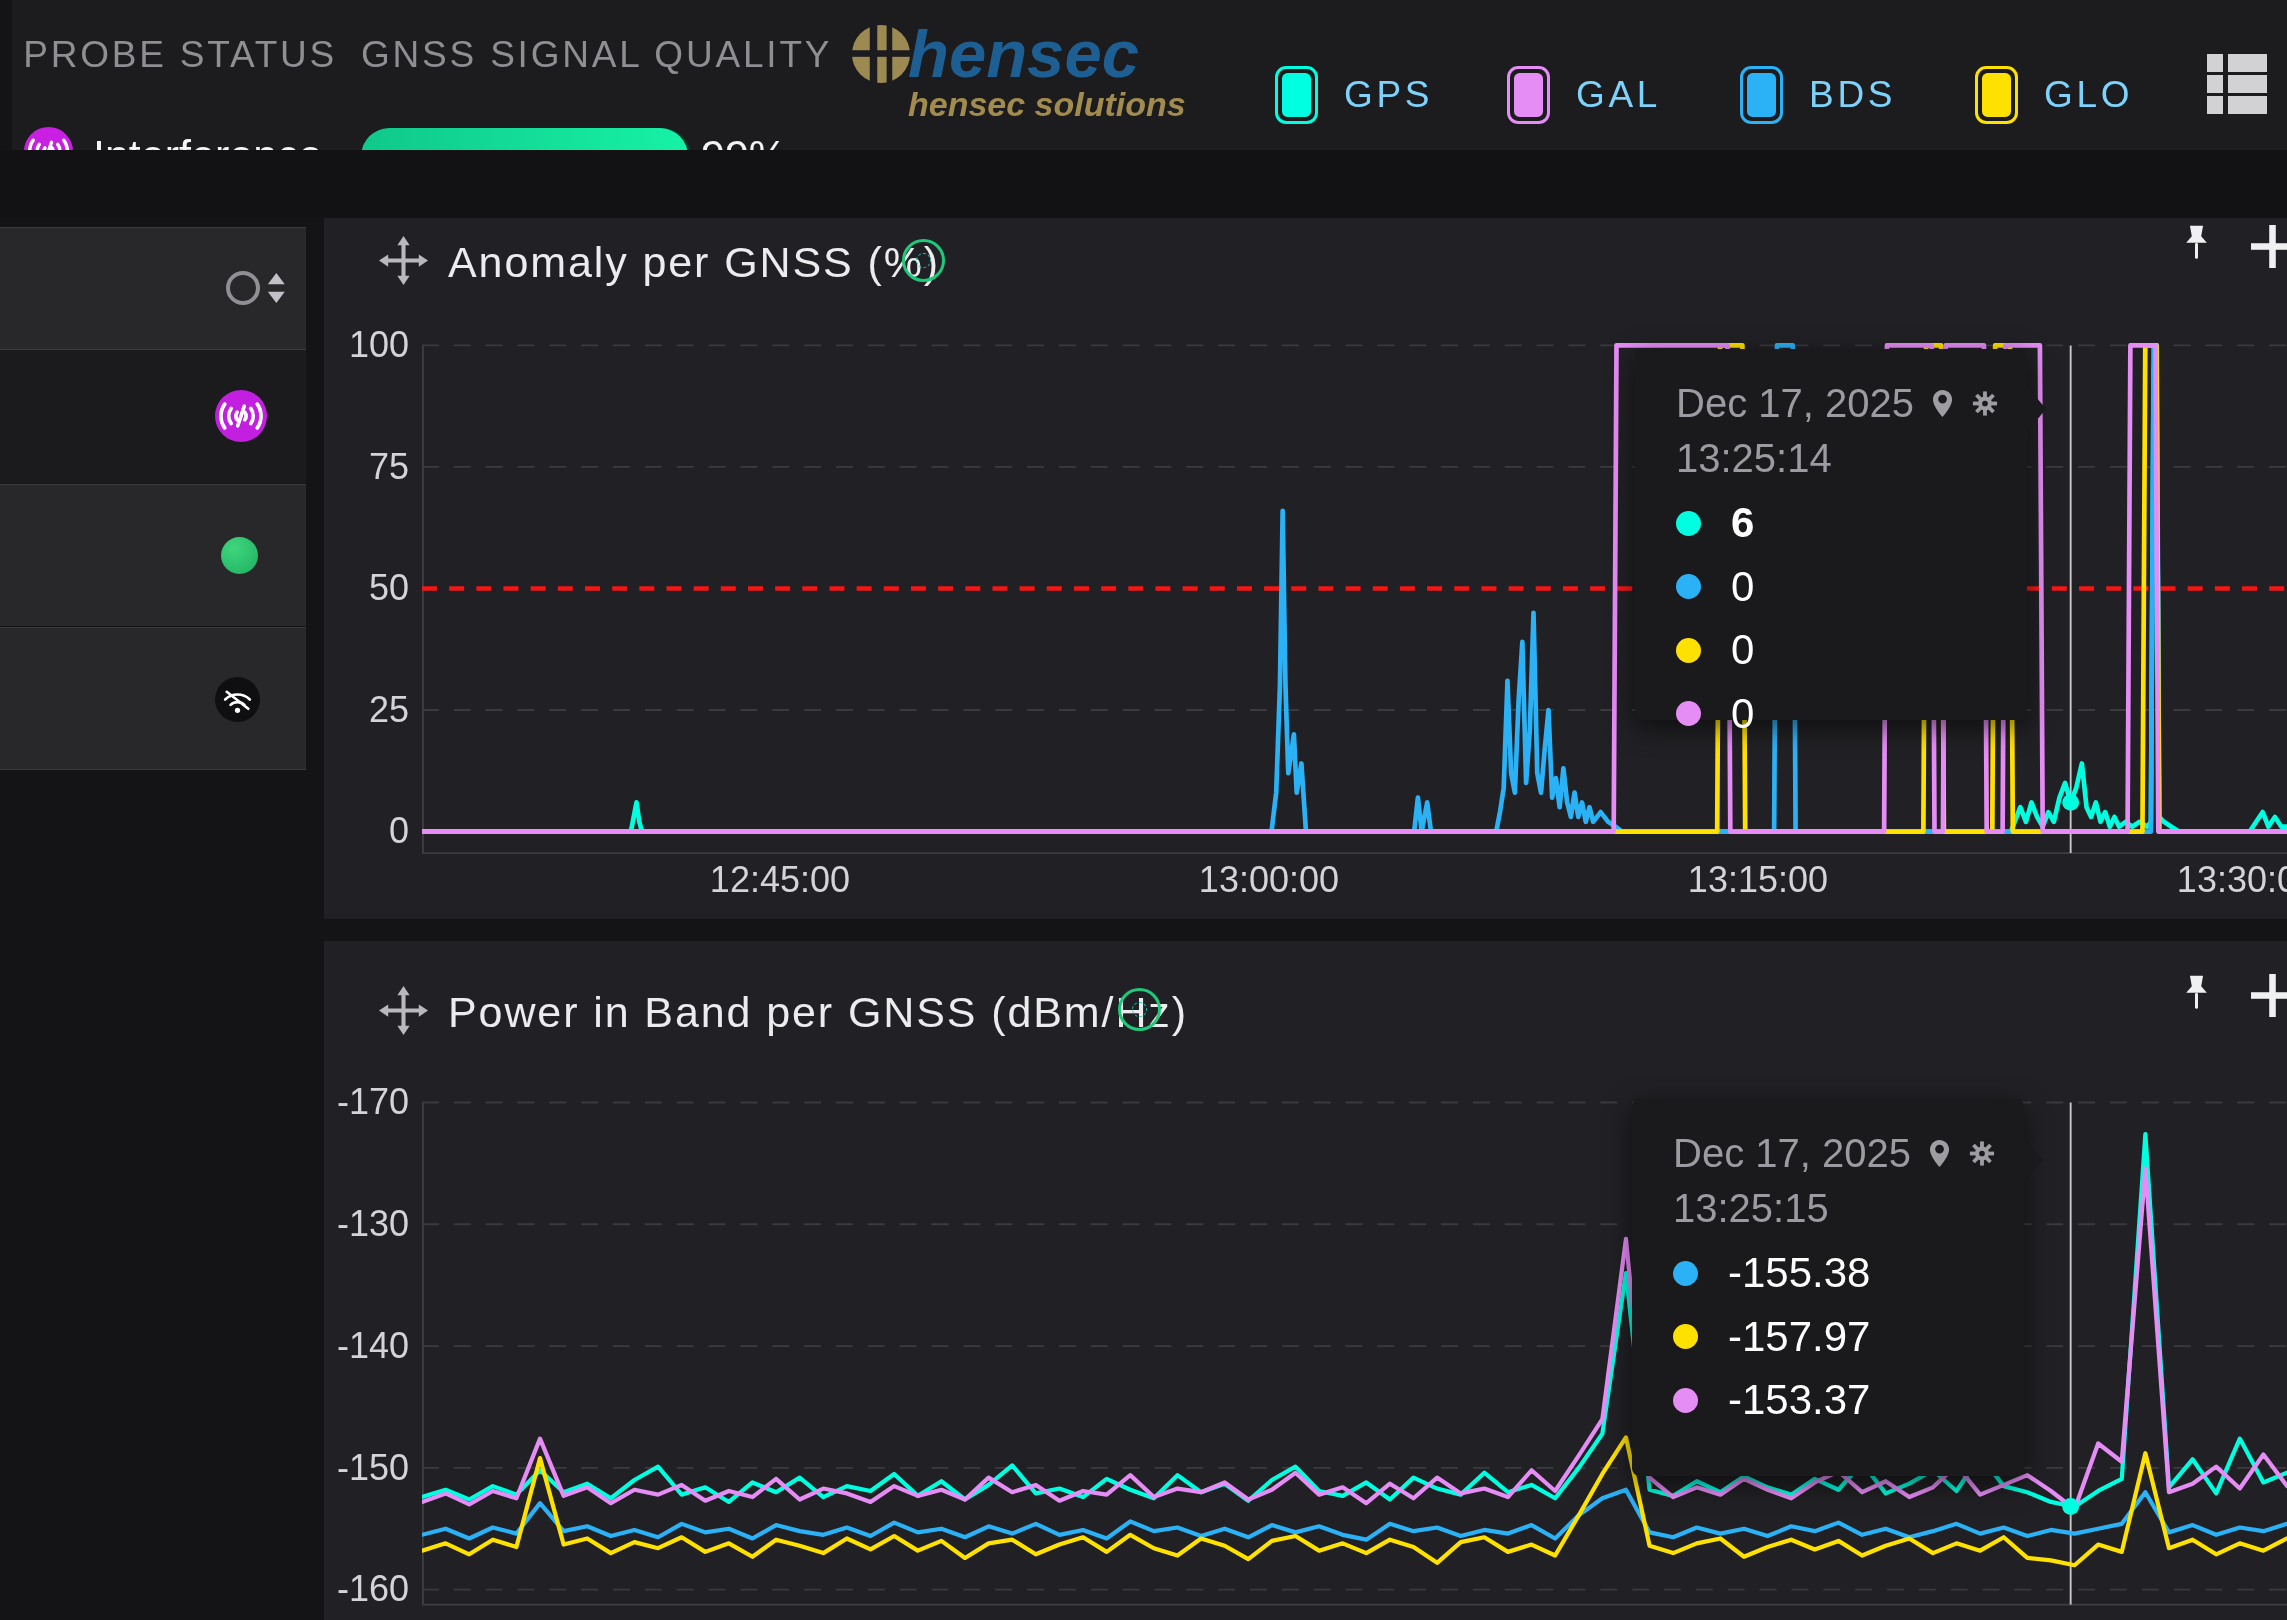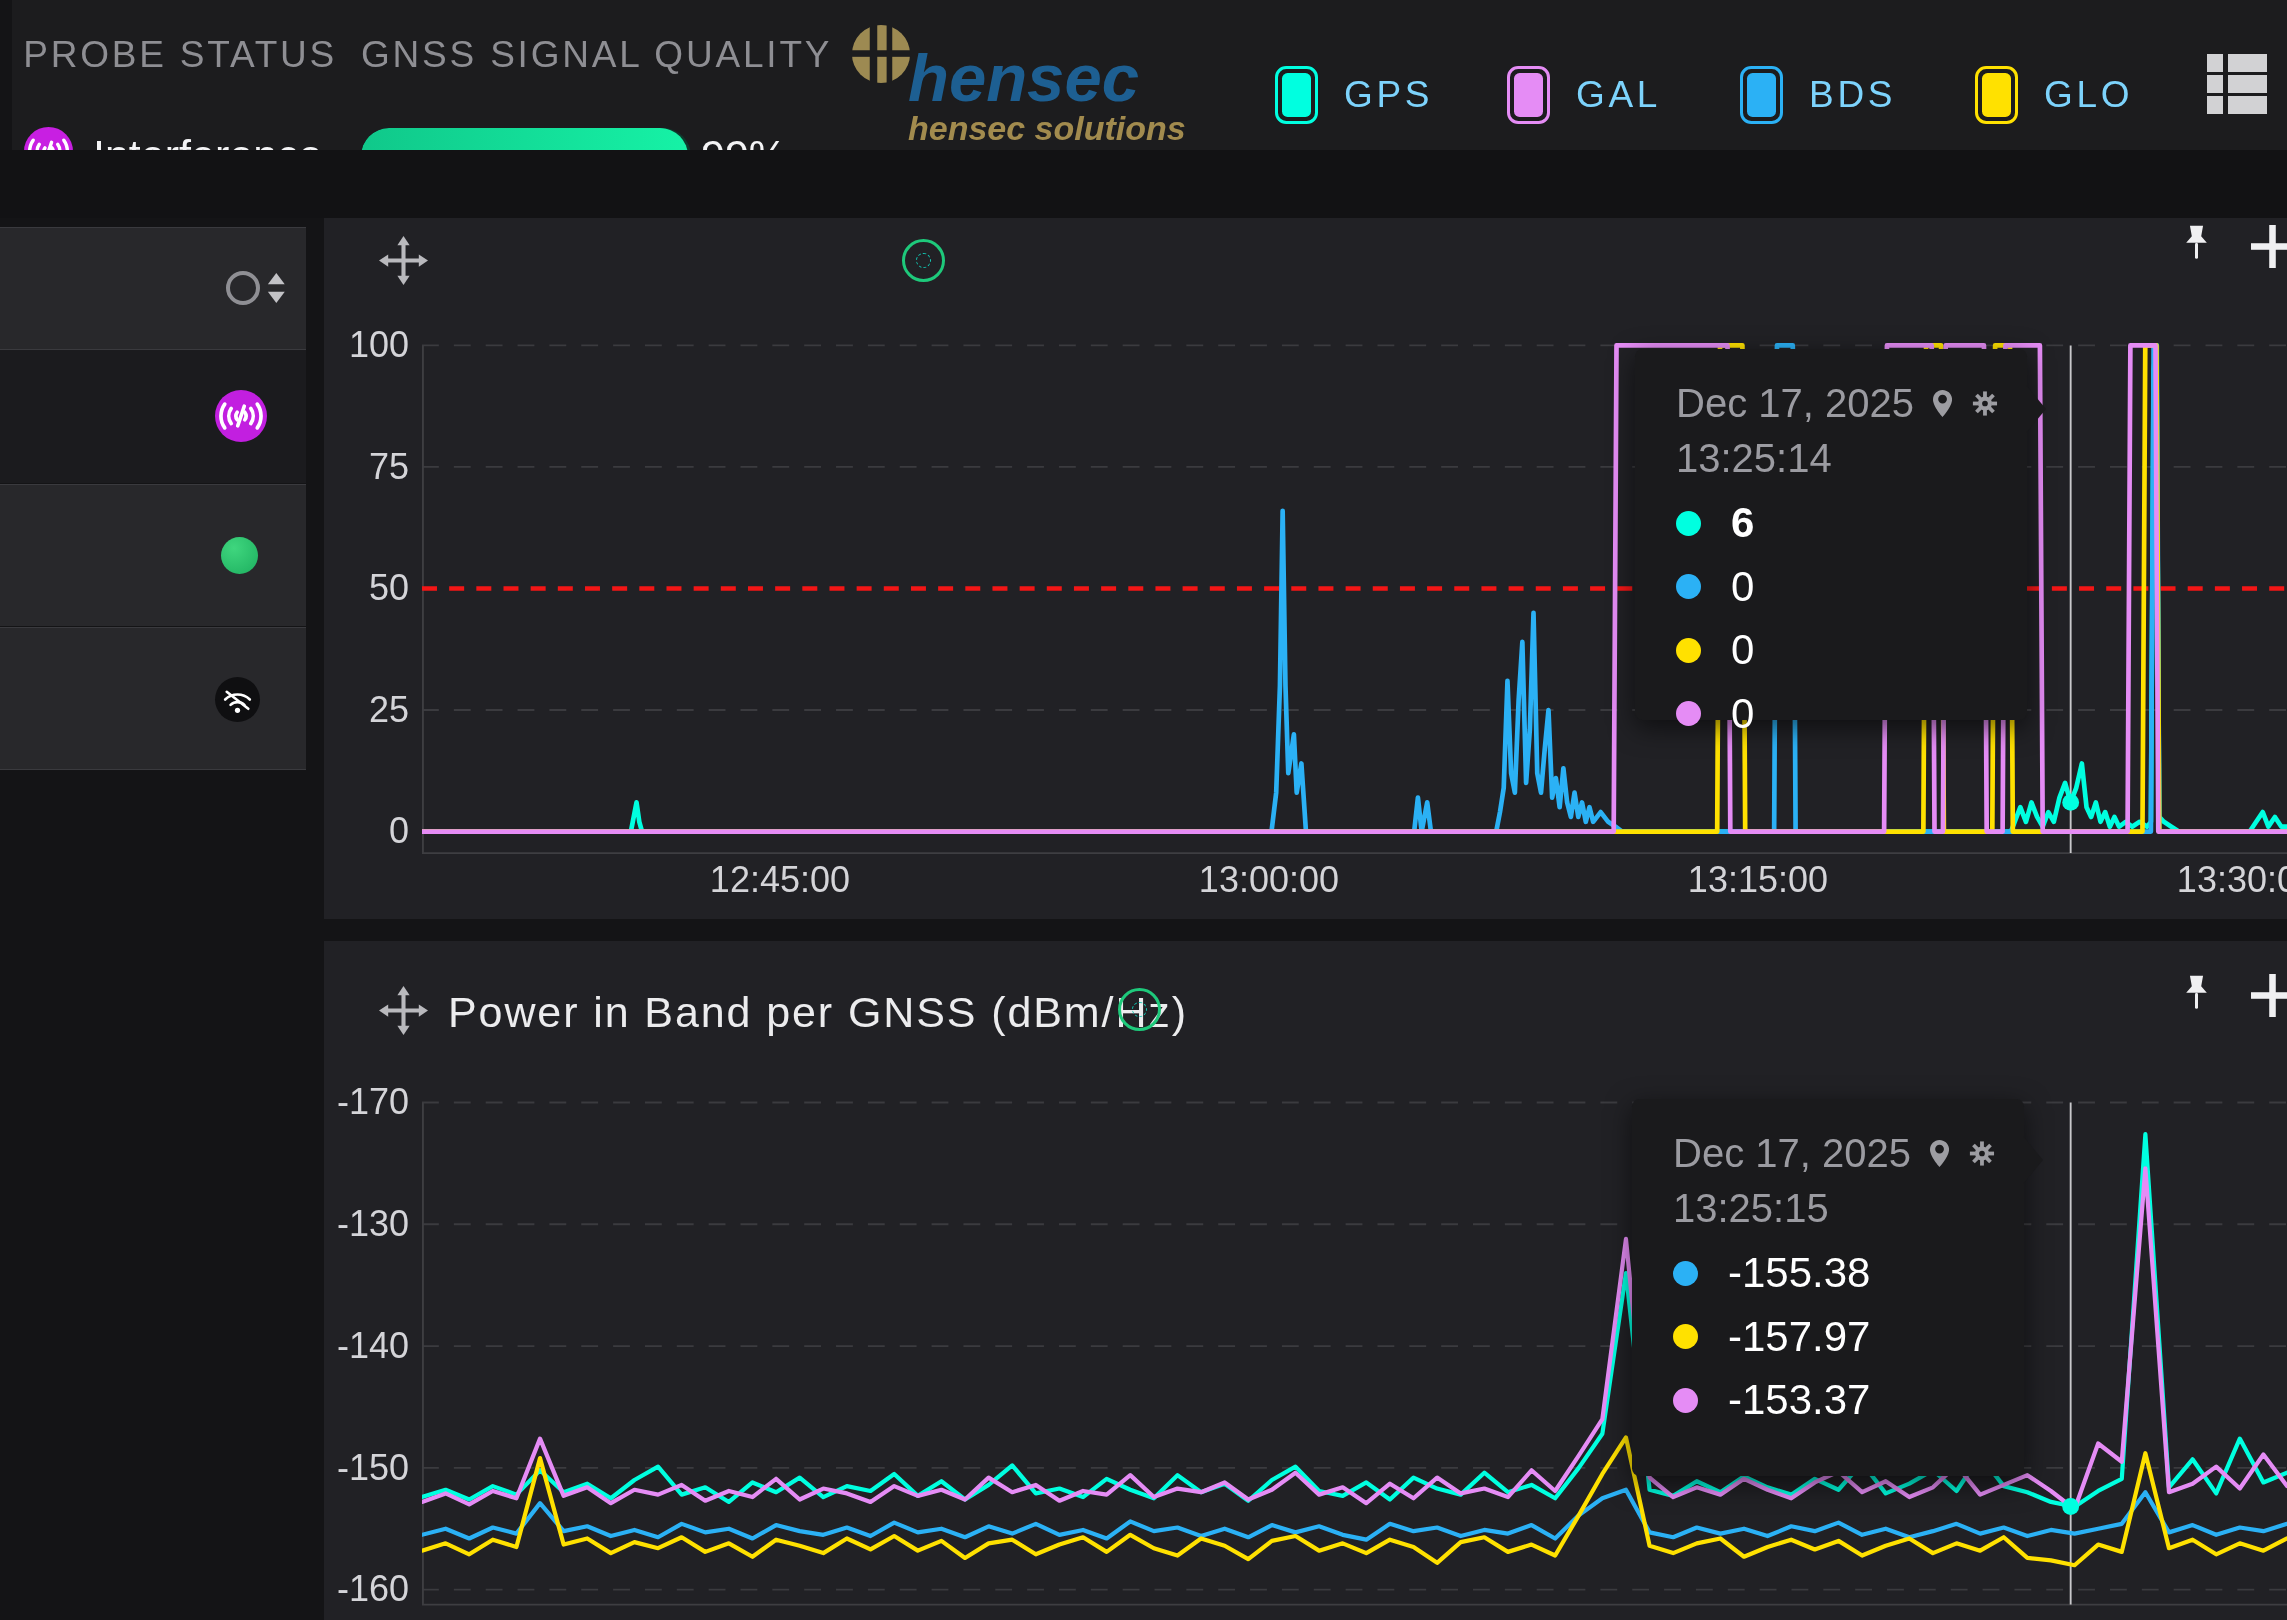--- a/index.html
+++ b/index.html
@@ -7,21 +7,21 @@
        font-family:"Liberation Sans","DejaVu Sans",sans-serif;color:#e8e8ea;}
   .abs{position:absolute;}
   
   #header{left:12px;top:0;width:2287px;height:150px;background:#1c1c1e;}
   #midband{left:0;top:150px;width:2287px;height:68px;background:#121214;}
   .hlabel{font-size:37px;letter-spacing:2.8px;color:#8e8e93;white-space:nowrap;}
   .hvalue{font-size:43px;color:#f4f4f6;white-space:nowrap;}
   .probe-icon{width:49px;height:49px;border-radius:50%;background:#c81fe2;}
   .qbar-track{width:330px;height:56px;border-radius:28px;background:#0e3a2d;overflow:hidden;}
   .qbar-fill{height:100%;border-radius:28px;background:linear-gradient(90deg,#10c88a,#16f2a6);}
-  #logo-name{font-size:67px;font-weight:bold;font-style:italic;color:#1d5f92;letter-spacing:0;margin-top:24px;}
+  #logo-name{font-size:67px;font-weight:bold;font-style:italic;color:#1d5f92;letter-spacing:0;}
   #logo-tag{font-size:34px;font-weight:bold;font-style:italic;color:#a28b4e;margin-top:-7.5px;}
   .legend-item{display:flex;align-items:center;gap:26px;}
   .swatch{box-sizing:border-box;width:43px;height:58px;border-radius:11.2px;border:3.7px solid;
           padding:3.7px;background:#1c1c1e;}
   .swatch>div{width:100%;height:100%;border-radius:5.6px;}
   .legend-label{font-size:37px;letter-spacing:3.7px;color:#7dd3fc;}
   .menu-row{display:flex;gap:4.7px;margin-bottom:2.8px;}
   .menu-sq{width:16px;height:18px;background:#d2d2d4;}
   .menu-bar{width:39px;height:18px;background:#d2d2d4;}
   .menu-sliver{width:8.4px;height:18px;background:#515154;margin-bottom:2.8px;}
@@ -187,20 +187,21 @@
         <line x1="24" y1="8" x2="24" y2="40"></line>
         <line x1="8" y1="24" x2="40" y2="24"></line>
       </g>
     <g fill="#b9b9bd">
         <polygon points="24,0 30,9 18,9"></polygon>
         <polygon points="24,48 30,39 18,39"></polygon>
         <polygon points="0,24 9,18 9,30"></polygon>
         <polygon points="48,24 39,18 39,30"></polygon>
       </g>
   </svg>
+  <div class="abs ptitle" style="left:448px;top:238px;">Anomaly per GNSS (%)</div>
   <div class="abs indicator" style="left:902px;top:239px;">
       <div></div>
     </div>
   <svg class="abs" style="left:2174px;top:223px;" width="45" height="45" viewBox="0 0 48 48">
     <path d="M17 3 h14 l-2 11 6 7 H13 l6-7 z" fill="#f0f0f2"></path>
     <rect x="22.4" y="21" width="3.2" height="17" rx="1.6" fill="#f0f0f2"></rect>
   </svg>
   <svg class="abs" style="left:2251px;top:225px;" width="43" height="43" viewBox="0 0 46 46">
     <rect x="19.5" y="0" width="7" height="46" fill="#f0f0f2"></rect>
       <rect x="0" y="19.5" width="46" height="7" fill="#f0f0f2"></rect>

